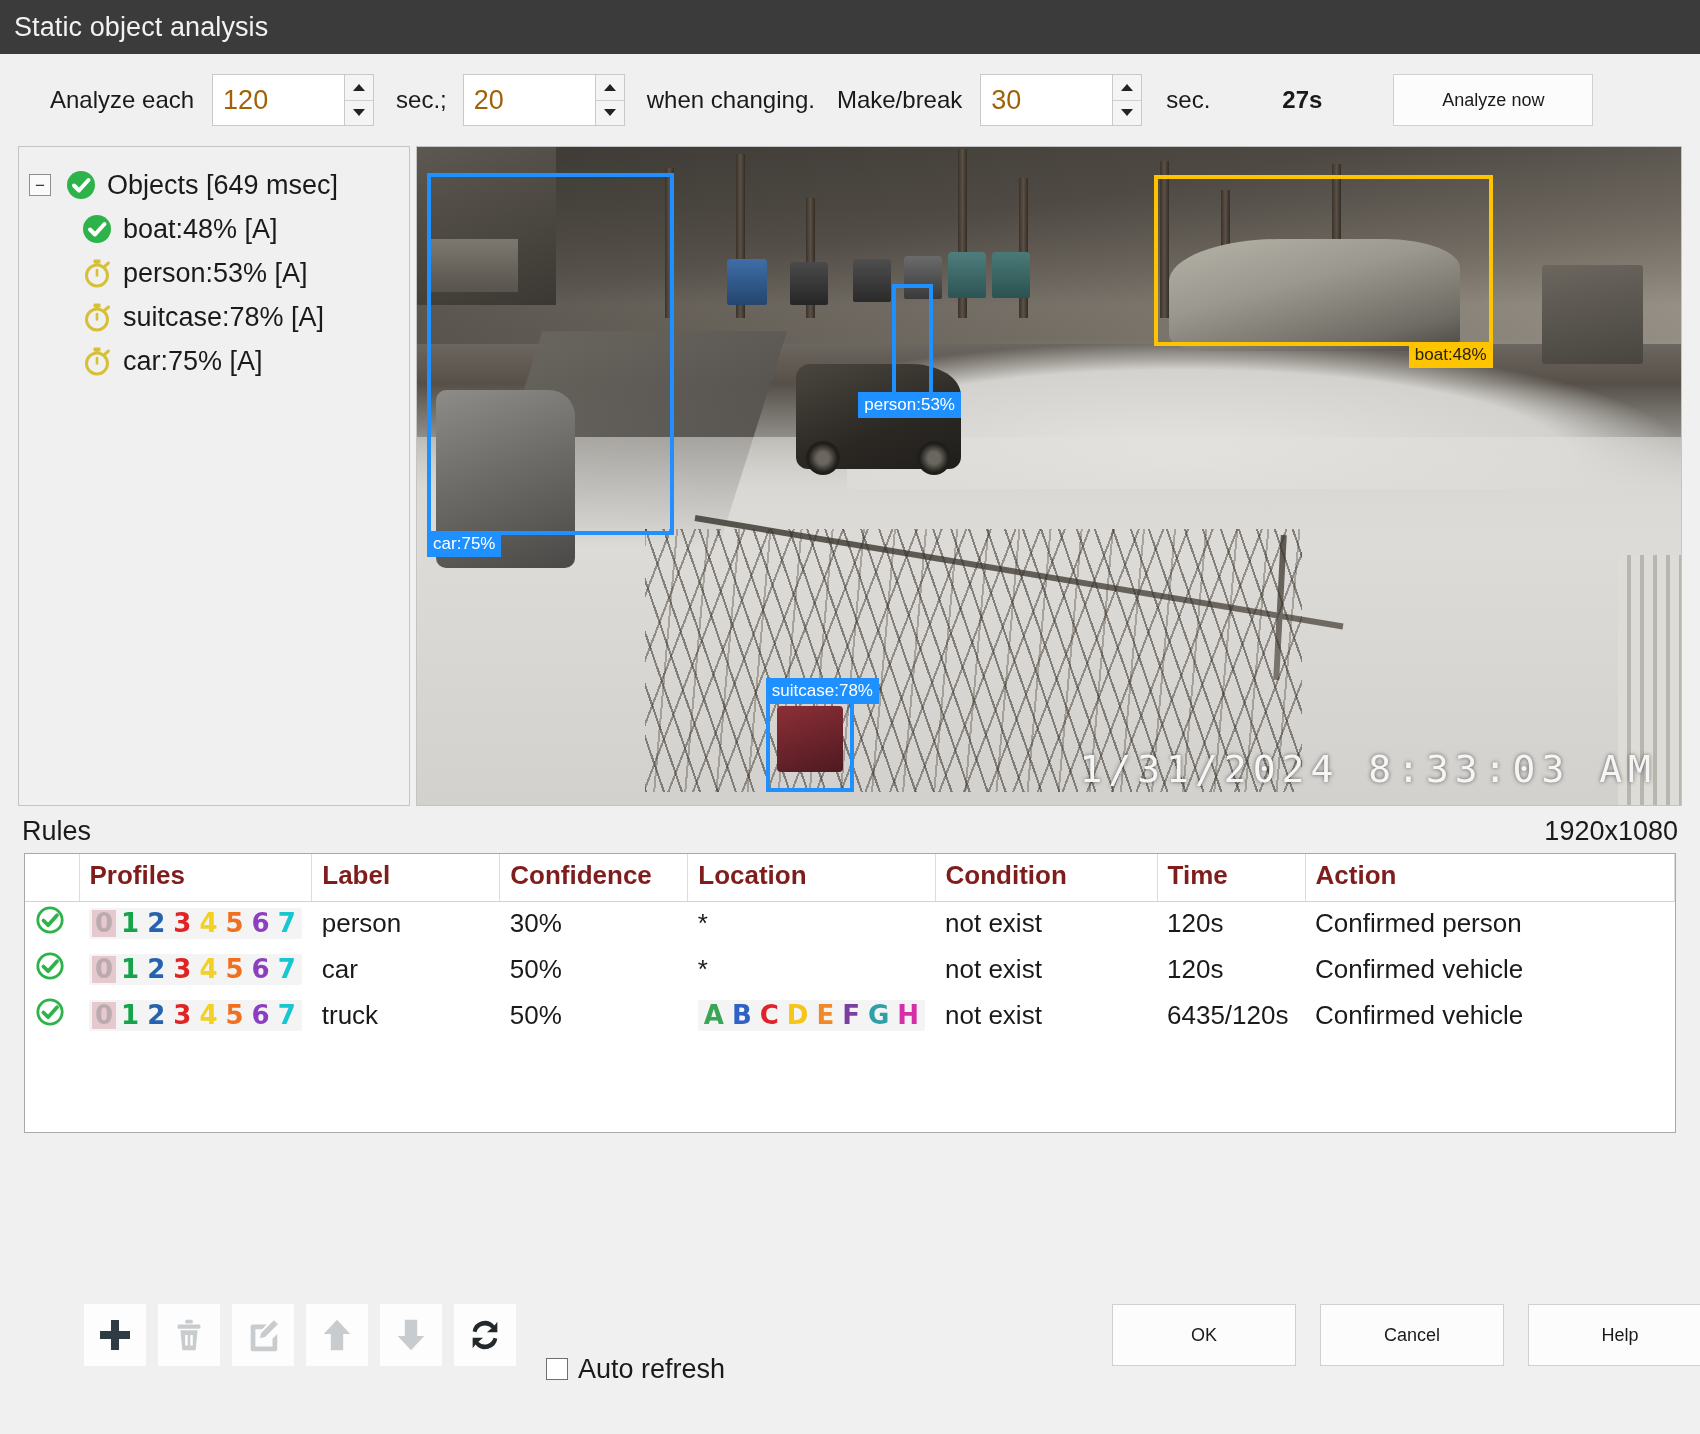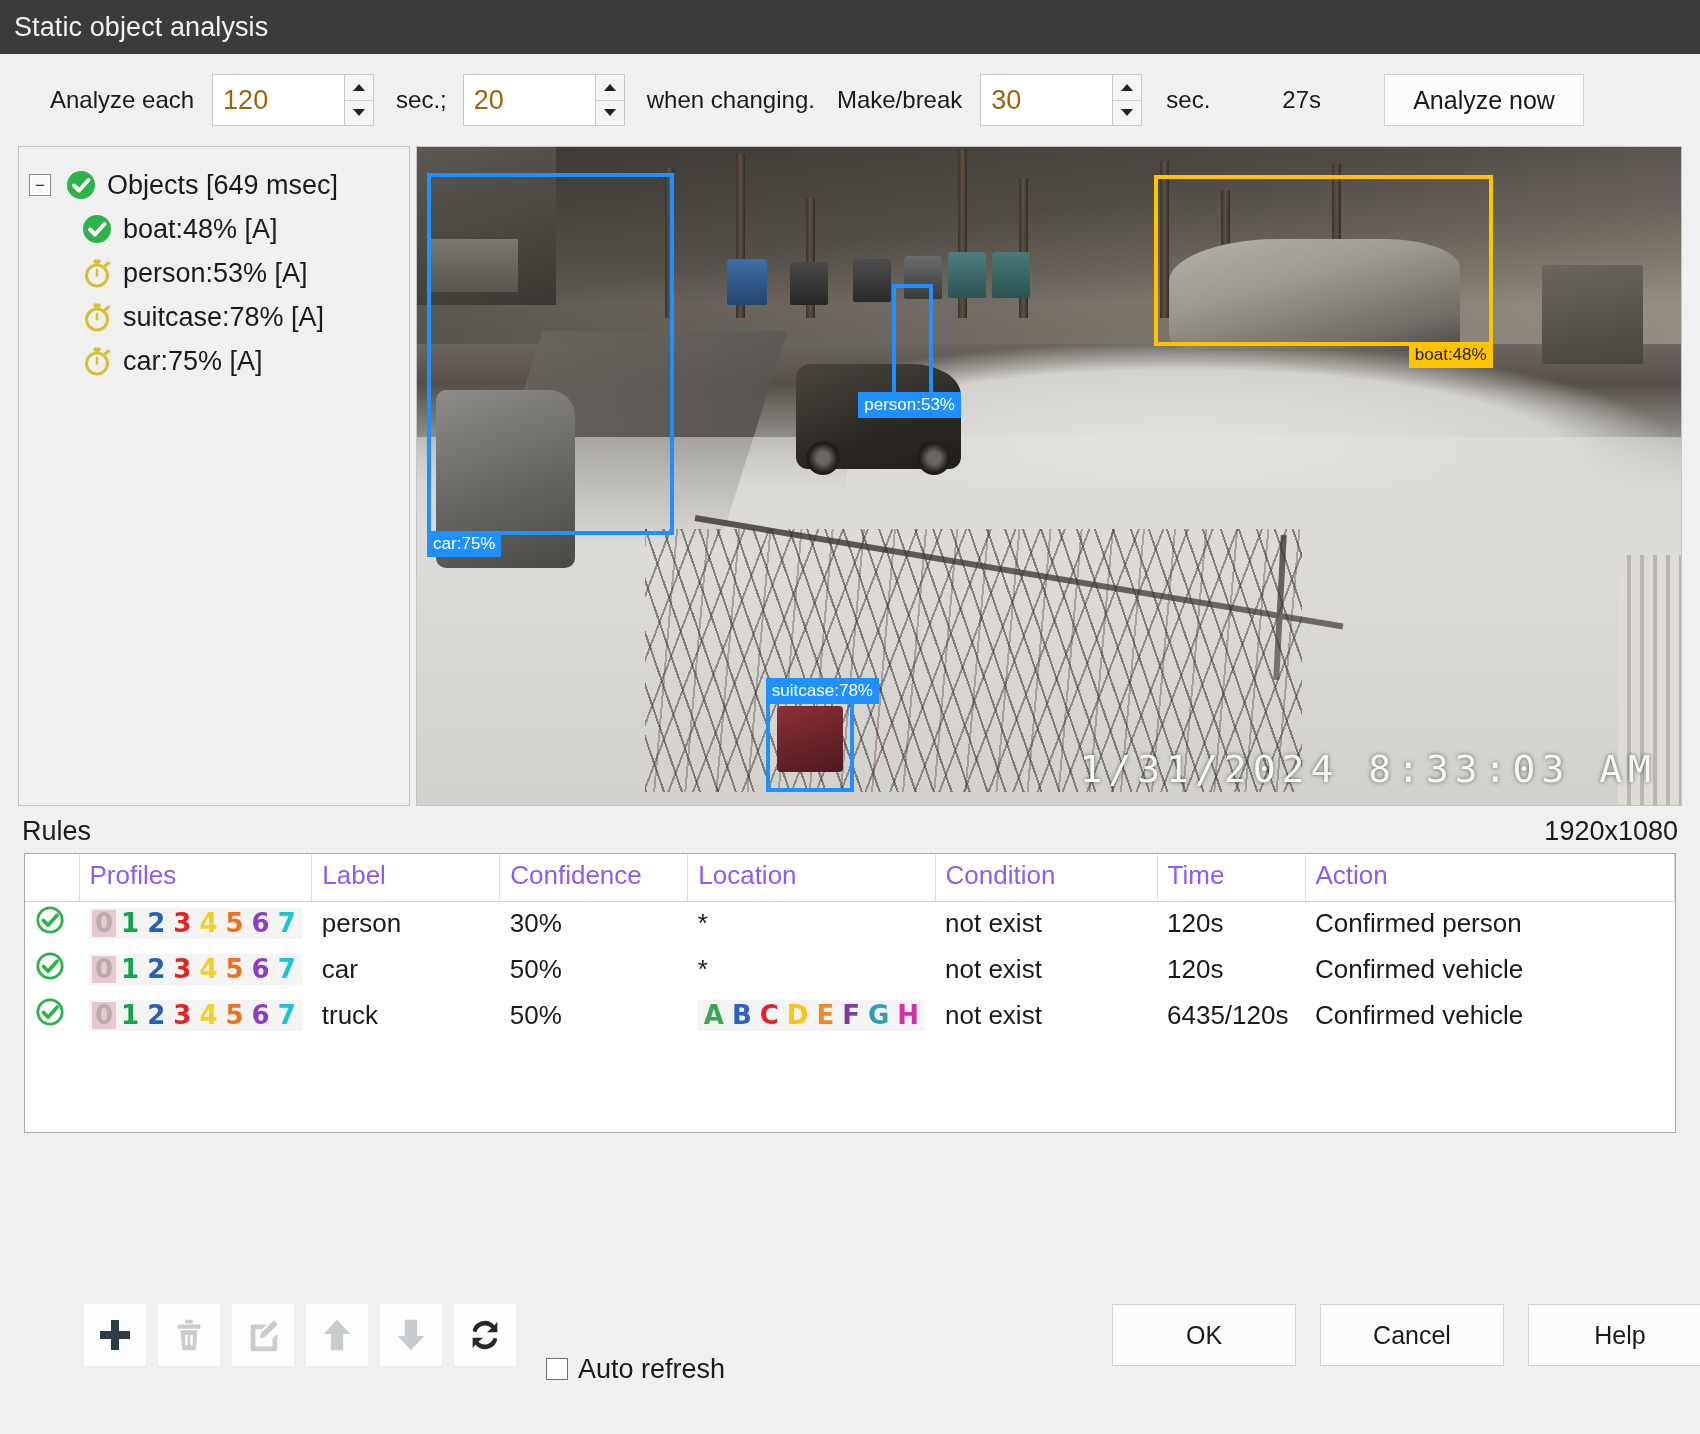--- a/index.html
+++ b/index.html
@@ -38,21 +38,21 @@
   .spinbtns div{
     flex:1; display:flex; align-items:center; justify-content:center;
     font-size:11px; color:#222; line-height:1;
   }
   .spinbtns div:first-child{ border-bottom:1px solid #cfcfcf; }
   .arrow-up{ width:0;height:0;border-left:6px solid transparent;border-right:6px solid transparent;border-bottom:7px solid #222; }
   .arrow-dn{ width:0;height:0;border-left:6px solid transparent;border-right:6px solid transparent;border-top:7px solid #222; }
 
   .btn{
     background:#fcfcfc; border:1px solid #d0d0d0;
-    font-size:25px; font-family:"Liberation Sans", sans-serif;
+    font-size:18px; font-family:"Liberation Sans", sans-serif;
     color:#1a1a1a; cursor:pointer;
   }
   #analyze-now{ width:200px; height:52px; }
 
   
   .middle{ display:flex; padding:0 18px; gap:0; height:660px; }
   .tree{
     width:392px; height:660px; background:#f0f0f0;
     border:1px solid #c4c4c4; padding:16px 10px;
     overflow:hidden;
@@ -181,23 +181,23 @@
   .rules-head{
     display:flex; align-items:center; justify-content:space-between;
     padding:10px 22px 6px 22px; font-size:27px;
   }
   .table-box{
     margin:0 24px; height:280px; background:#fff;
     border:1px solid #a8a8a8; overflow:hidden;
   }
   table{ width:100%; border-collapse:collapse; font-size:26px; }
   thead th{
-    text-align:left; font-weight:normal; padding:6px 10px 10px;
+    text-align:left; font-weight:bold; padding:6px 10px 10px;
     border-right:1px solid #dcdcdc; border-bottom:1px solid #d2d2d2;
-    background:#fff; color:#8b5cf6;
+    background:#fff; color:#7f1d1d;
   }
   tbody td{ padding:3px 10px 6px; border:none; vertical-align:middle; white-space:nowrap; }
   .col-chk{ width:54px; }
   .col-profiles{ width:228px; }
   .col-label{ width:188px; }
   .col-conf{ width:188px; }
   .col-loc{ width:226px; }
   .col-cond{ width:222px; }
   .col-time{ width:148px; }
 
@@ -274,21 +274,21 @@
       <div>
           <span class="arrow-up"></span>
         </div>
       <div>
           <span class="arrow-dn"></span>
         </div>
     </div>
   </div>
 
   <span class="tb-label" style="margin:0 0 0 24px;">sec.</span>
-  <span class="tb-label" style="margin:0 1px 0 72px;">27s</span>
+  <span class="tb-label" style="margin:0 9px 0 72px;font-weight:bold;">27s</span>
 
   <button class="btn" id="analyze-now" style="margin-left:62px;">Analyze now</button>
 </div>
 
 <div class="middle">
 
   <div class="tree">
     <div class="tree-row">
       <span class="expander">−</span>
       <svg class="ico" viewBox="0 0 32 32">

